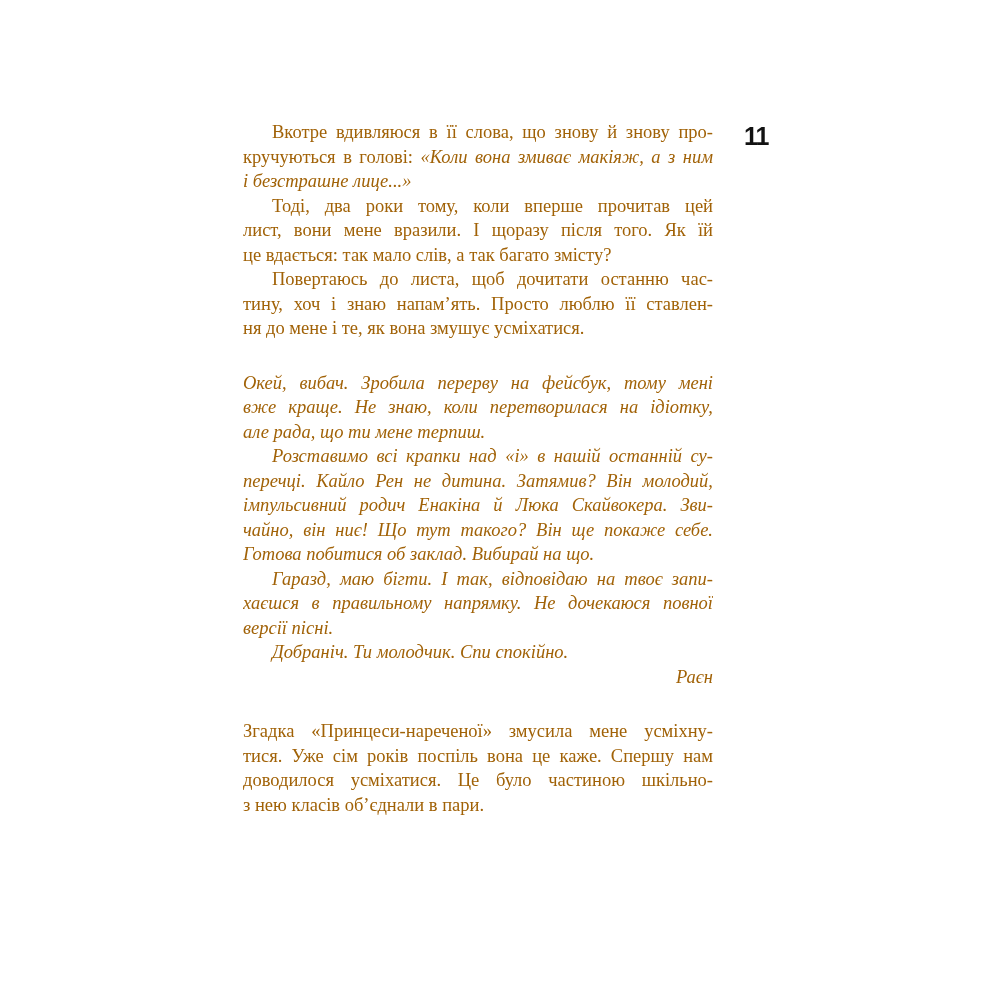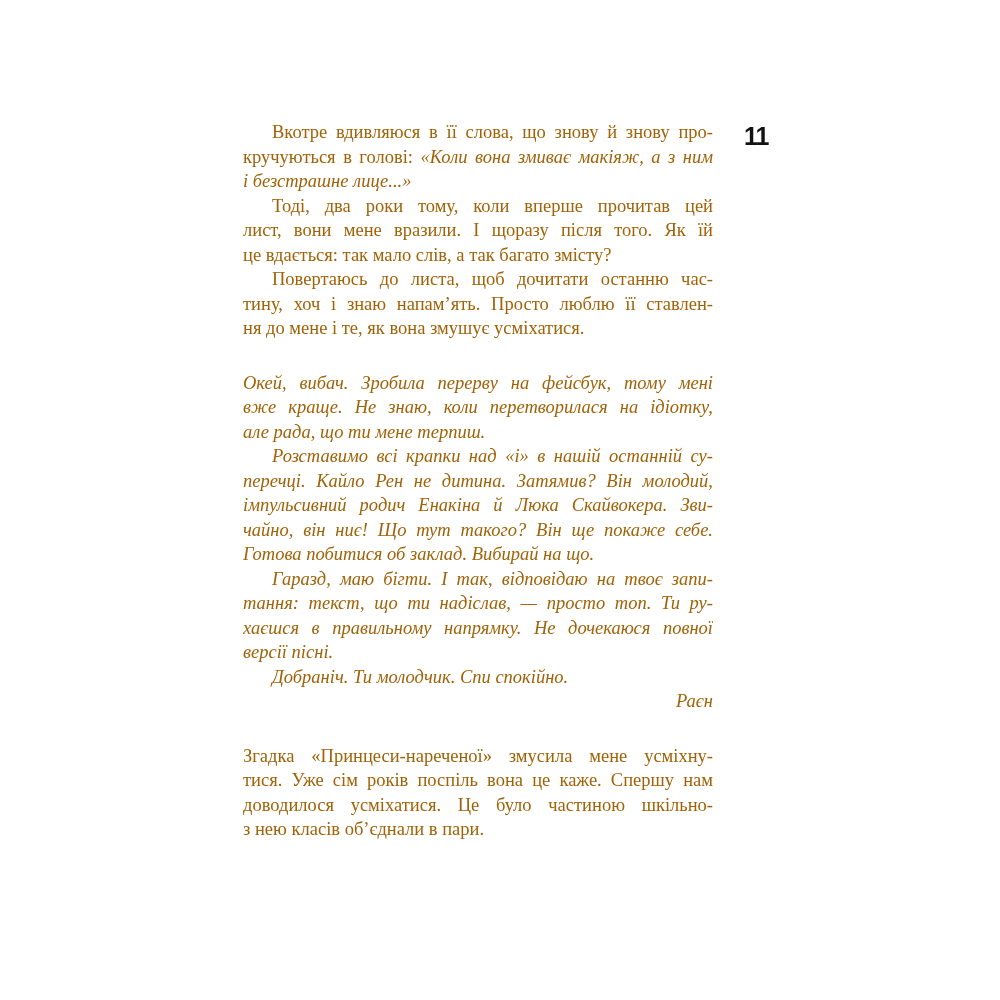--- a/index.html
+++ b/index.html
@@ -77,21 +77,20 @@
       </div>
       <div class="block italic">
         <div class="line indent"><span>Розставимо всі крапки над «і» в нашій останній су-</span></div>
         <div class="line"><span>перечці. Кайло Рен не дитина. Затямив? Він молодий,</span></div>
         <div class="line"><span>імпульсивний родич Енакіна й Люка Скайвокера. Зви-</span></div>
         <div class="line"><span>чайно, він ниє! Що тут такого? Він ще покаже себе.</span></div>
         <div class="line last"><span>Готова побитися об заклад. Вибирай на що.</span></div>
       </div>
       <div class="block italic">
         <div class="line indent"><span>Гаразд, маю бігти. І так, відповідаю на твоє запи-</span></div>
-        <div class="line"><span>тання: текст, що ти надіслав, — просто топ. Ти ру-</span></div>
         <div class="line"><span>хаєшся в правильному напрямку. Не дочекаюся повної</span></div>
         <div class="line last"><span>версії пісні.</span></div>
       </div>
       <div class="block italic">
         <div class="line last indent"><span>Добраніч. Ти молодчик. Спи спокійно.</span></div>
       </div>
       <div class="block italic">
         <div class="line sig"><span>Раєн</span></div>
       </div>
       <div class="block gap">

